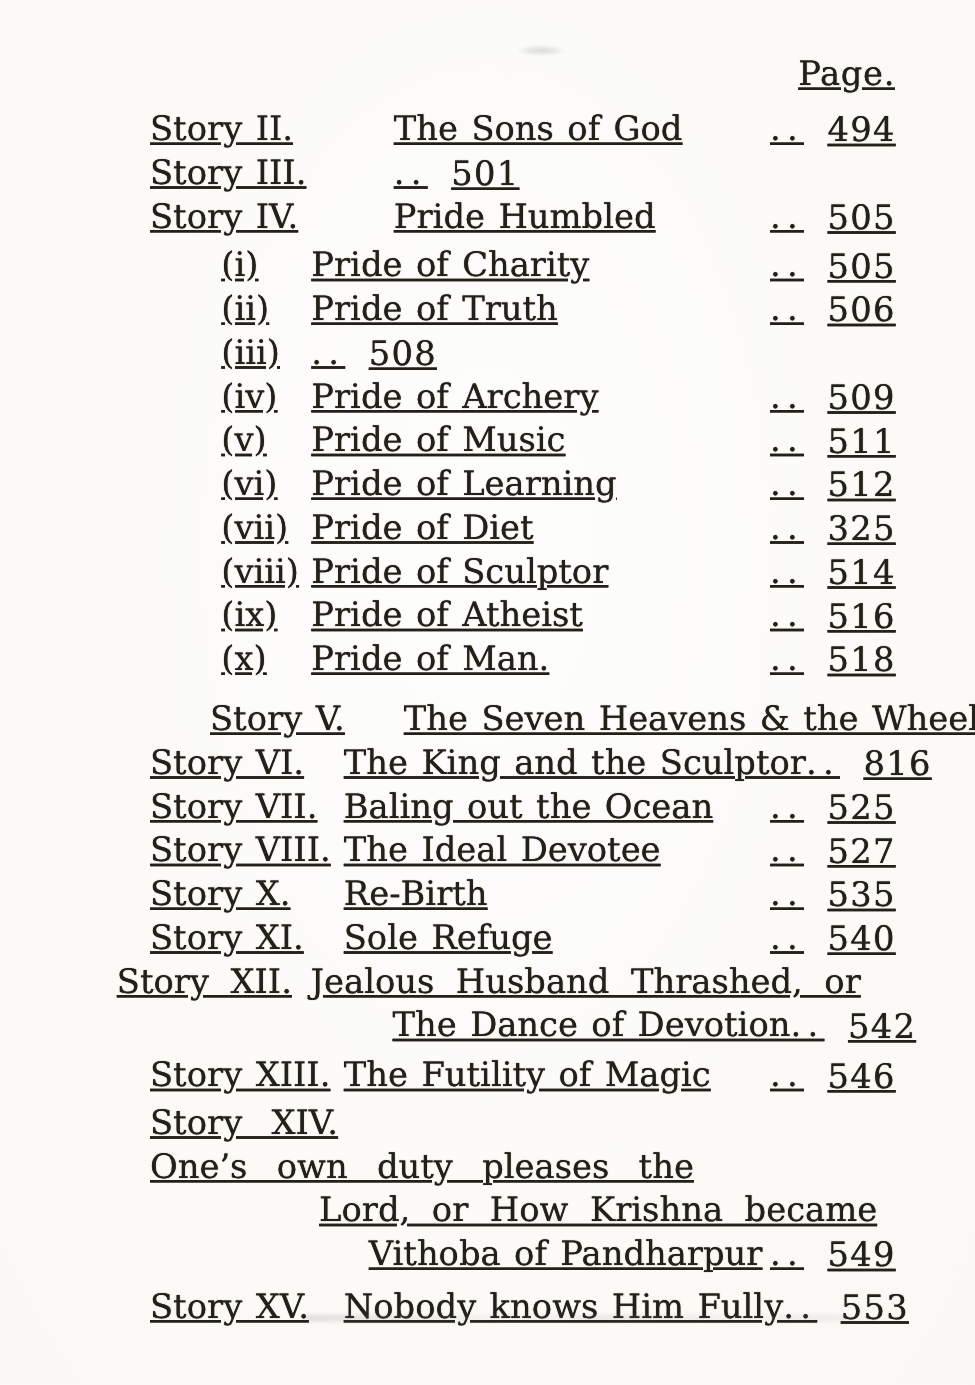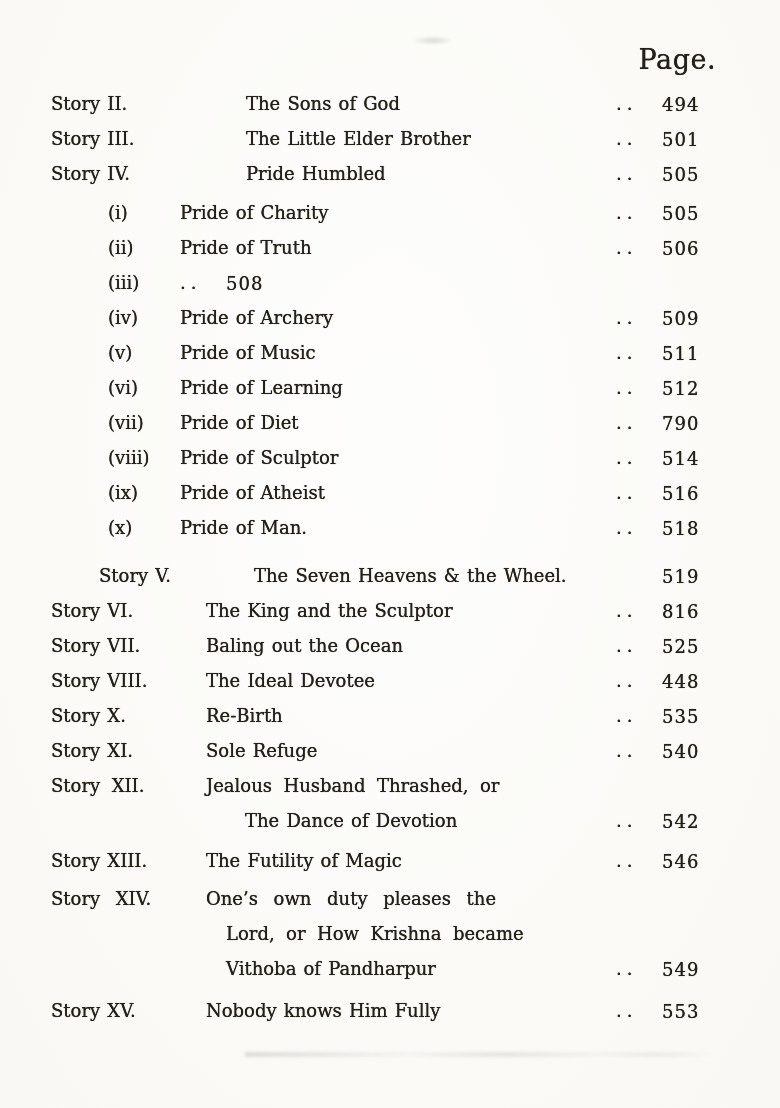--- a/index.html
+++ b/index.html
@@ -12,37 +12,38 @@
     overflow: hidden;
     background: #fcfbf8;
     color: #232019;
     font-family: "DejaVu Serif", "Liberation Serif", serif;
   }
   .sheet {
     position: relative;
     width: 100%;
     height: 100%;
     box-sizing: border-box;
-    padding: 42px 60px 0 51px;
+    padding: 42px 60px 0 120px;
     background:
       radial-gradient(ellipse at 50% 40%, rgba(255,255,255,0.6), rgba(242,240,234,0.25) 95%);
+    text-decoration: underline;
   }
   .page-head {
     text-align: right;
     font-size: 27px;
     line-height: 35px;
     margin-right: 4px;
     margin-bottom: 9px;
     letter-spacing: 0.5px;
     text-shadow: 0 0 0.7px currentColor;
   }
   .row {
     display: flex;
     align-items: baseline;
-    font-size: 18px;
+    font-size: 27px;
     line-height: 35px;
     word-spacing: 0.08em;
     text-shadow: 0 0 0.7px currentColor;
   }
   .row > span { display: block; }
   .label {
     width: 155px;
     flex: none;
     white-space: nowrap;
   }
@@ -70,26 +71,26 @@
   }
   .no-dots .dots { width: 0; letter-spacing: 0; }
   .page-num {
     width: 58px;
     flex: none;
     position: relative;
     top: 1px;
     letter-spacing: 1px;
     white-space: nowrap;
   }
-  .gap-xs  { margin-top: 3px; }
+  .gap-xs  { margin-top: 3px; flex-direction: column; }
   .gap-sm  { margin-top: 4px; }
   .gap-md  { margin-top: 5px; }
   .gap-md2 { margin-top: 7px; }
   .gap-lg  { margin-top: 13px; margin-left: 48px; }
-  .ws-med  { word-spacing: 0.32em; }
+  .ws-med  { word-spacing: 0.32em; justify-content: center; }
   .ws-wide { word-spacing: 0.55em; }
   .artifact {
     position: absolute;
     pointer-events: none;
   }
   .artifact-bottom {
     left: 245px;
     top: 1052px;
     width: 470px;
     height: 5px;
@@ -122,21 +123,20 @@
       <div class="row v-story-wide">
     <span class="label">Story II.</span>
     <span class="bullet"></span>
     <span class="title">The Sons of God</span>
     <span class="dots">..</span>
     <span class="page-num">494</span>
   </div>
       <div class="row v-story-wide">
     <span class="label">Story III.</span>
     <span class="bullet"></span>
-    <span class="title">The Little Elder Brother</span>
     <span class="dots">..</span>
     <span class="page-num">501</span>
   </div>
       <div class="row v-story-wide">
     <span class="label">Story IV.</span>
     <span class="bullet"></span>
     <span class="title">Pride Humbled</span>
     <span class="dots">..</span>
     <span class="page-num">505</span>
   </div>
@@ -179,21 +179,21 @@
     <span class="bullet">(vi)</span>
     <span class="title">Pride of Learning</span>
     <span class="dots">..</span>
     <span class="page-num">512</span>
   </div>
       <div class="row v-sub">
 
     <span class="bullet">(vii)</span>
     <span class="title">Pride of Diet</span>
     <span class="dots">..</span>
-    <span class="page-num">790</span>
+    <span class="page-num">325</span>
   </div>
       <div class="row v-sub">
 
     <span class="bullet">(viii)</span>
     <span class="title">Pride of Sculptor</span>
     <span class="dots">..</span>
     <span class="page-num">514</span>
   </div>
       <div class="row v-sub">
 
@@ -228,21 +228,21 @@
     <span class="bullet"></span>
     <span class="title">Baling out the Ocean</span>
     <span class="dots">..</span>
     <span class="page-num">525</span>
   </div>
       <div class="row v-story">
     <span class="label">Story VIII.</span>
     <span class="bullet"></span>
     <span class="title">The Ideal Devotee</span>
     <span class="dots">..</span>
-    <span class="page-num">448</span>
+    <span class="page-num">527</span>
   </div>
       <div class="row v-story">
     <span class="label">Story X.</span>
     <span class="bullet"></span>
     <span class="title">Re-Birth</span>
     <span class="dots">..</span>
     <span class="page-num">535</span>
   </div>
       <div class="row v-story">
     <span class="label">Story XI.</span>

